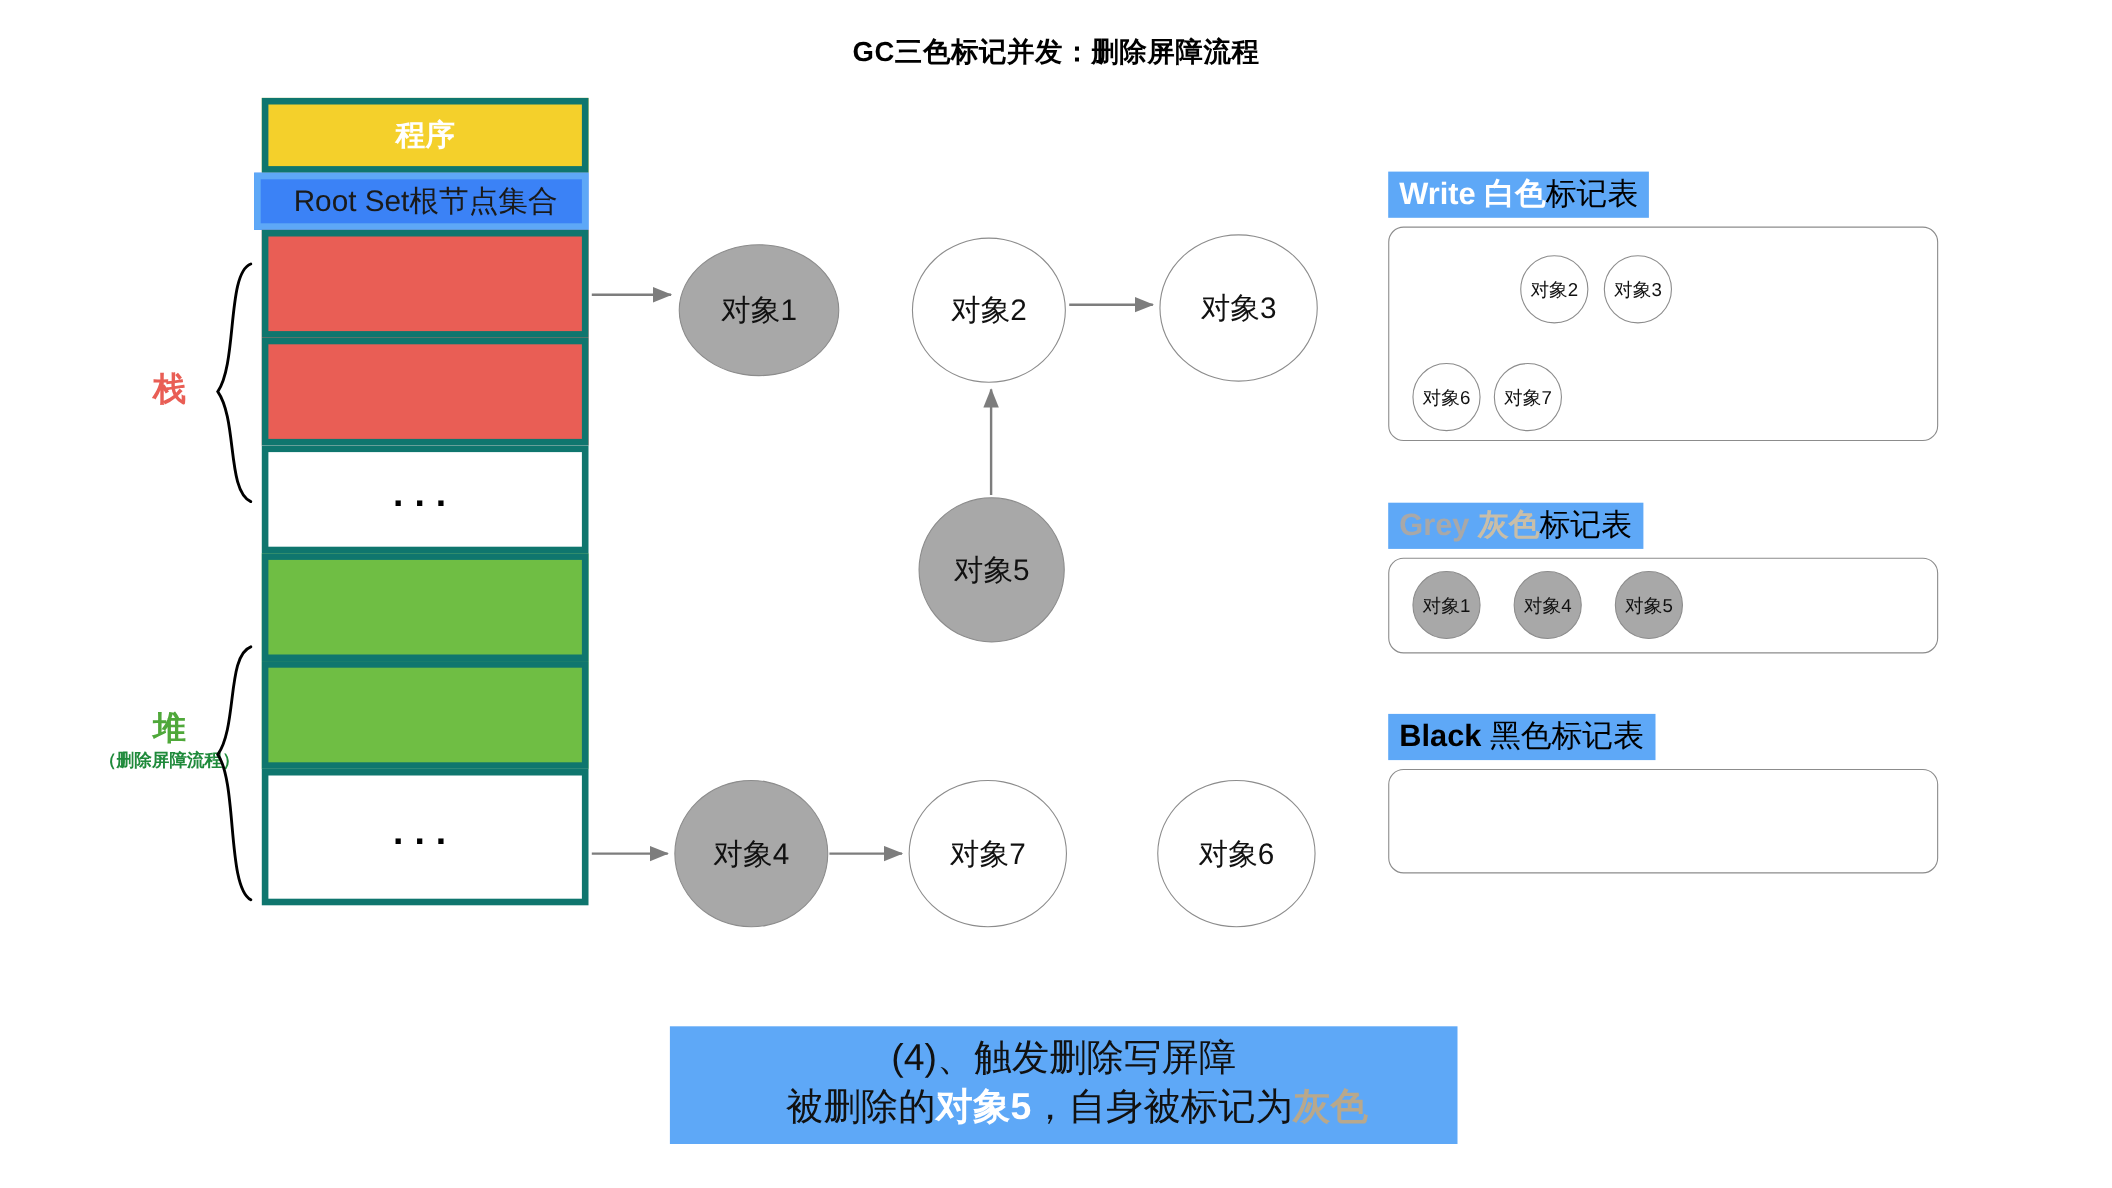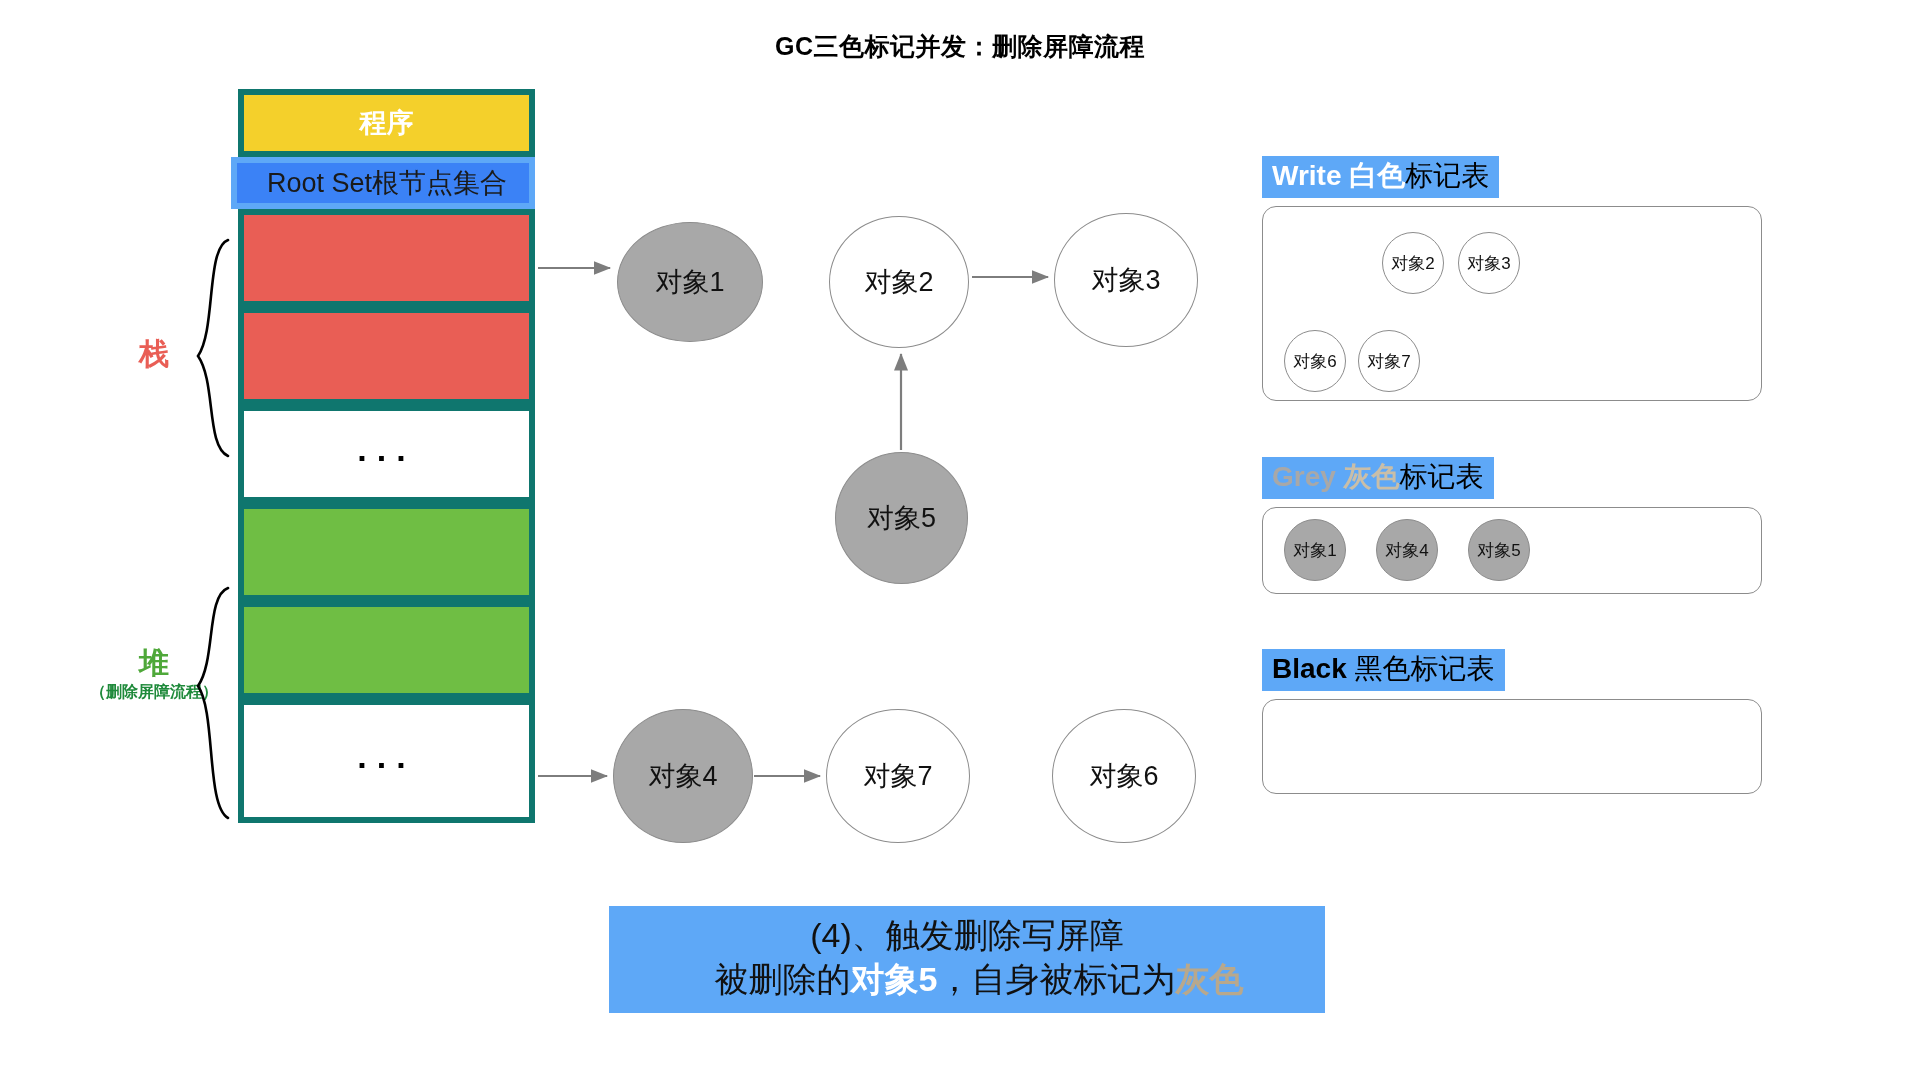--- a/index.html
+++ b/index.html
@@ -168,21 +168,21 @@
     font-size: 17px;
     color: #111;
     background: #ffffff;
   }
   .chip.grey { background: #A8A8A8; }
 
   
   #caption {
     position: absolute;
     left: 609px;
-    top: 906px;
+    top: 933px;
     width: 716px;
     background: #5EA8F7;
     padding: 8px 0 12px 0;
     text-align: center;
     font-size: 34px;
     color: #111111;
     line-height: 1.28;
   }
   #caption .line2 { display: block; padding-left: 24px; }
   .cap-b { font-weight: bold; color: #ffffff; }

